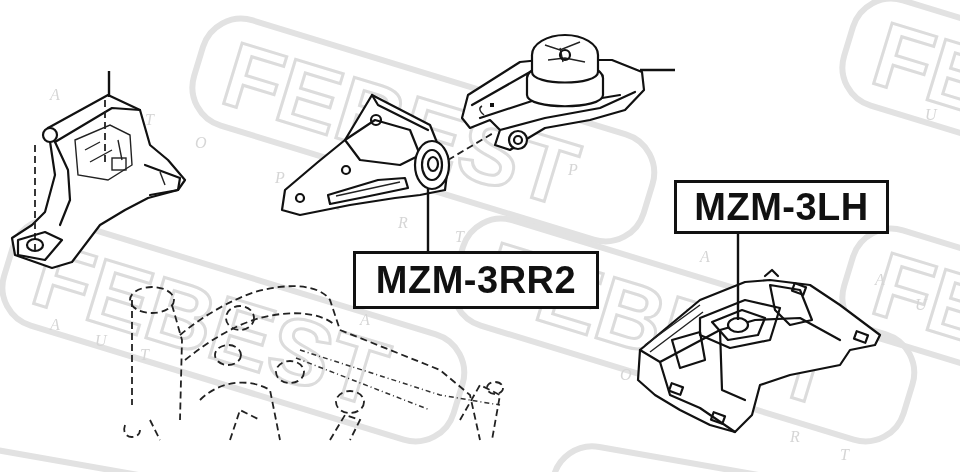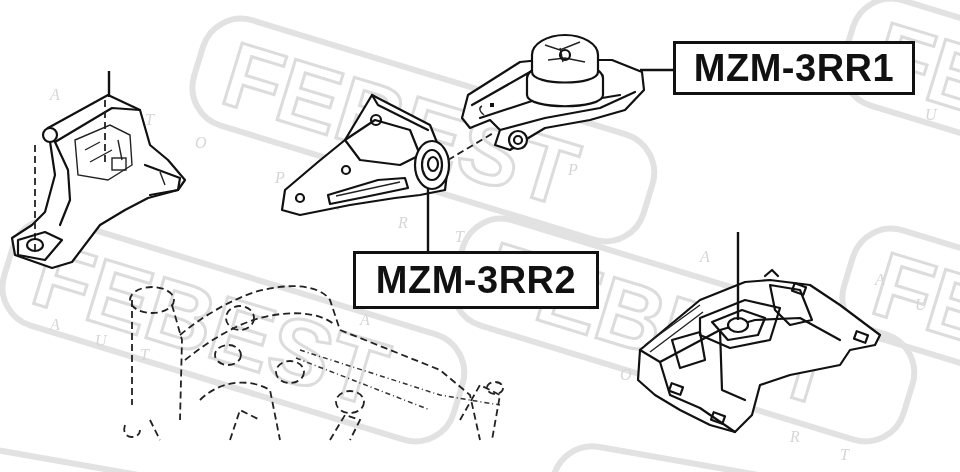--- a/index.html
+++ b/index.html
@@ -168,22 +168,22 @@
       <rect class="part" x="712" y="414" width="12" height="8" transform="rotate(20 718 418)"></rect>
       <path class="part-thin" d="M645 345 L700 305 M650 352 L703 312"></path>
       <path class="part" d="M765 276 L772 270 L778 276"></path>
       <line class="leader" x1="738" y1="232" x2="738" y2="320"></line>
     </g>
 
     <line class="leader" x1="109" y1="71" x2="109" y2="97"></line>
   </svg>
 
 
-  <div class="label-box" style="left:673px; top:41px; width:242px; height:54px;">
-    <span>MZM-3RR1</span>
-  </div>
 
   <div class="label-box" style="left:353px; top:251px; width:246px; height:58px;">
     <span>MZM-3RR2</span>
   </div>
 
+  <div class="label-box" style="left:674px; top:180px; width:215px; height:54px;">
+    <span>MZM-3LH</span>
+  </div>
 
 </div>
 
 </body></html>

